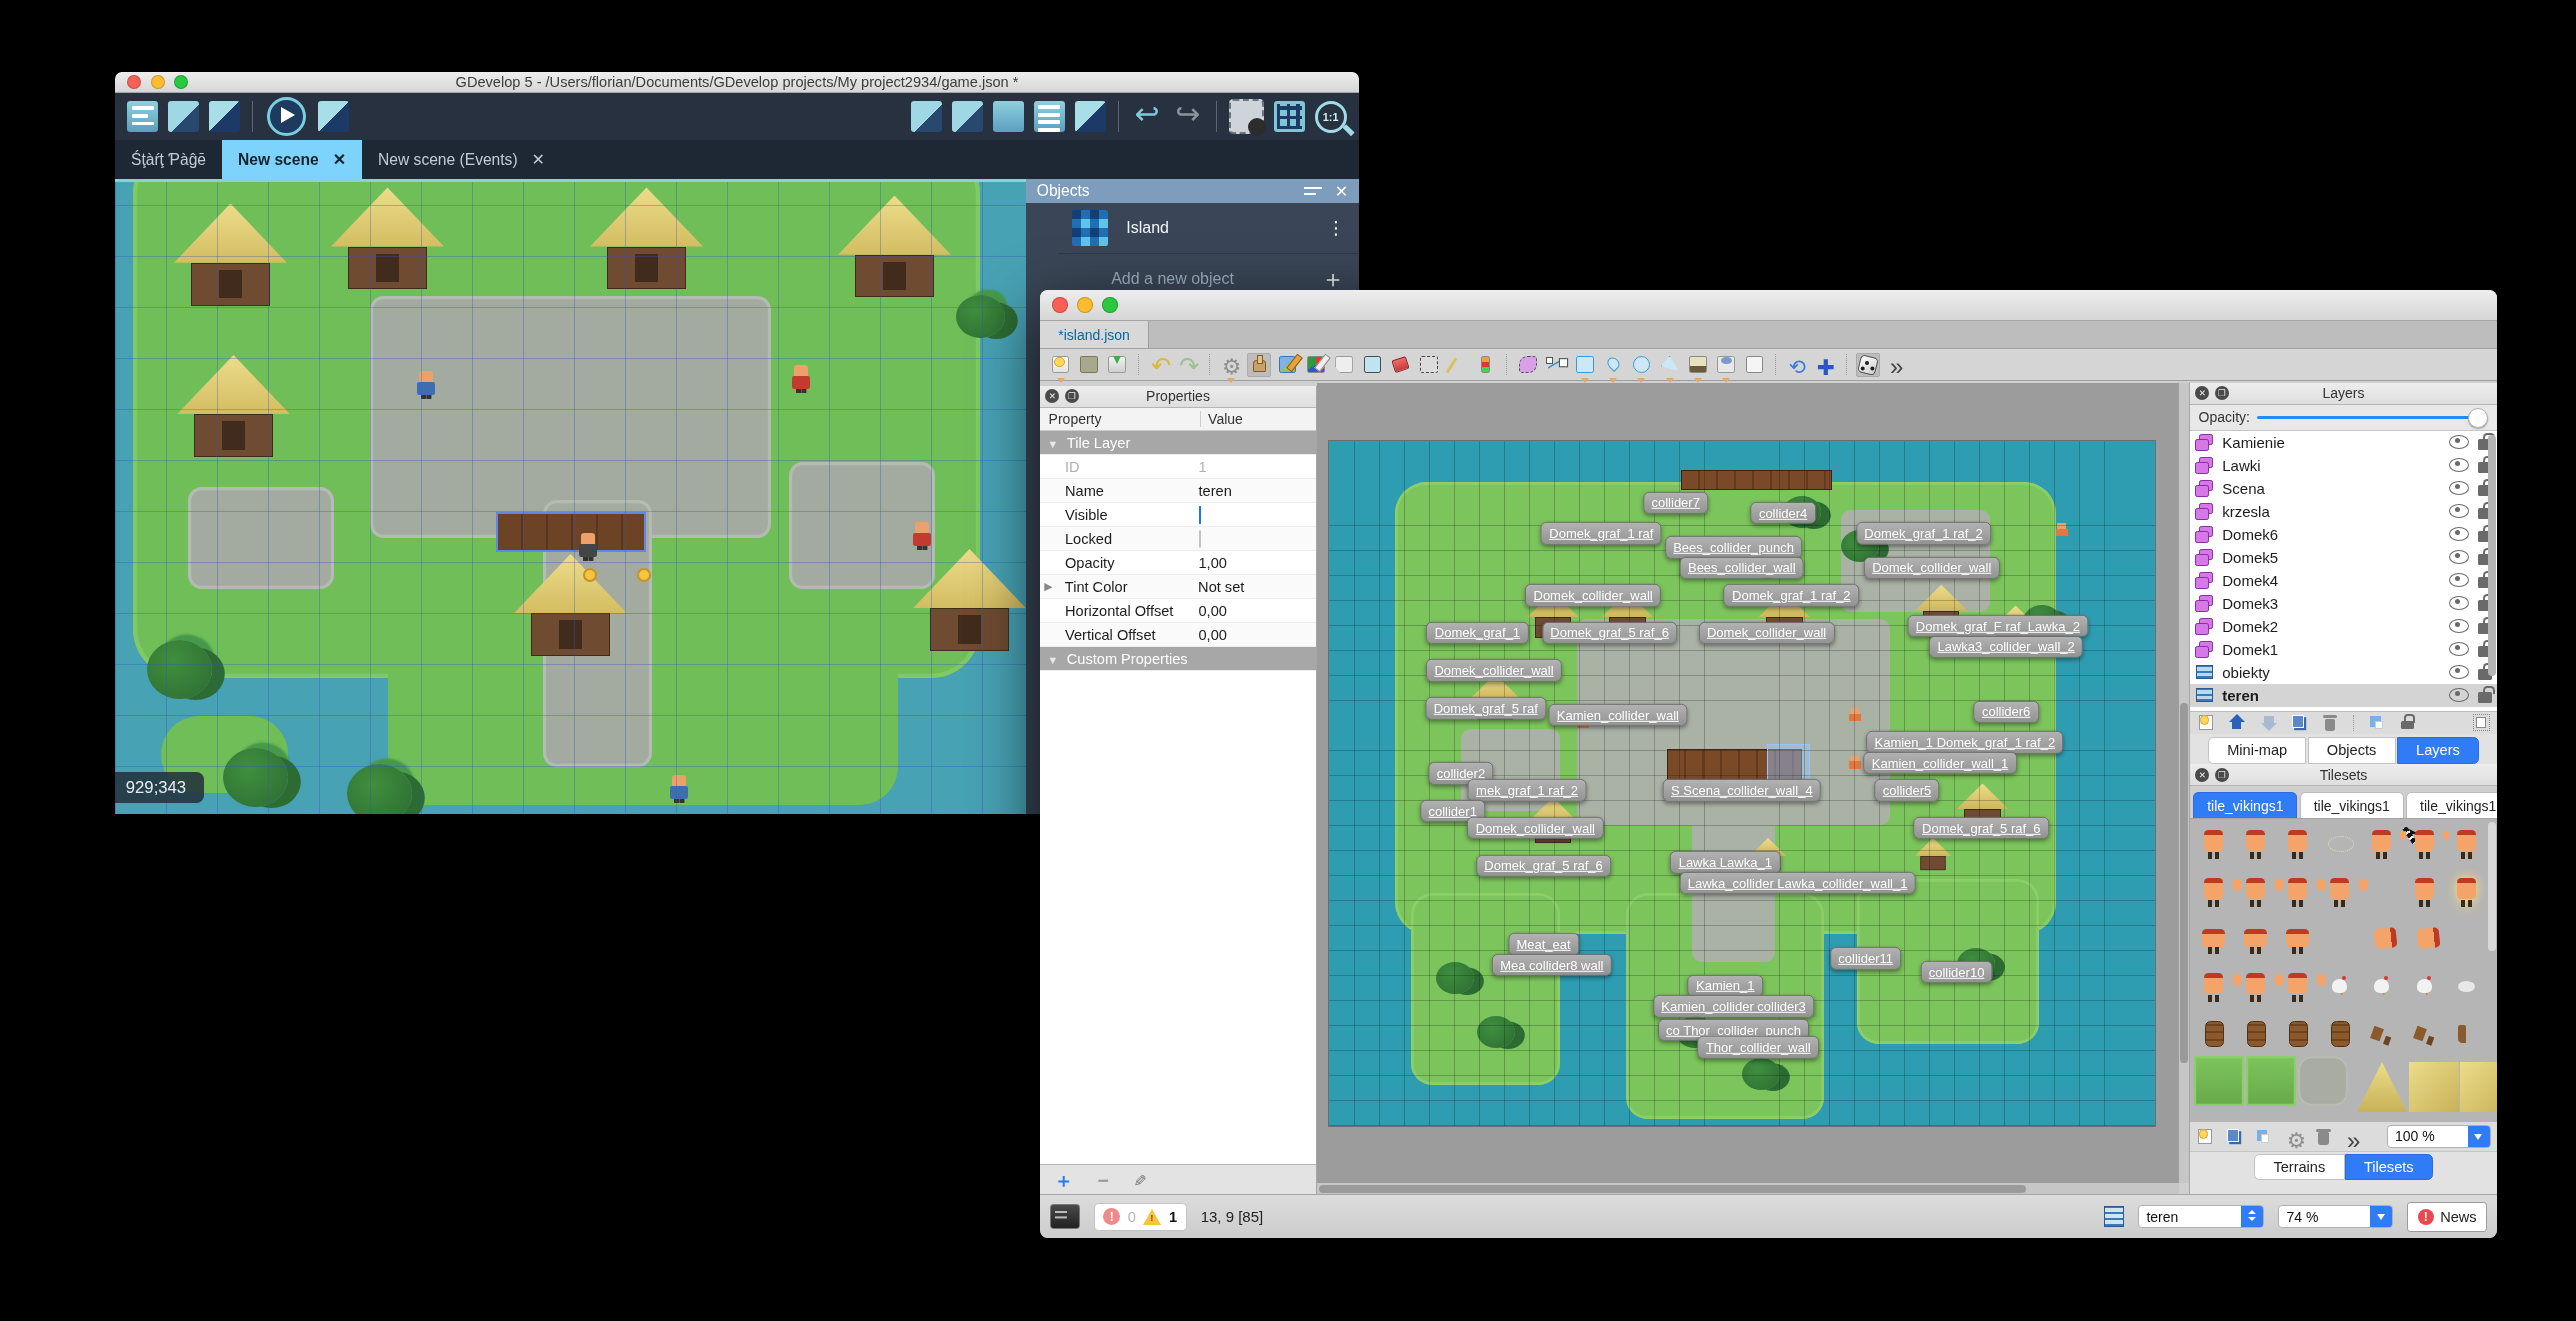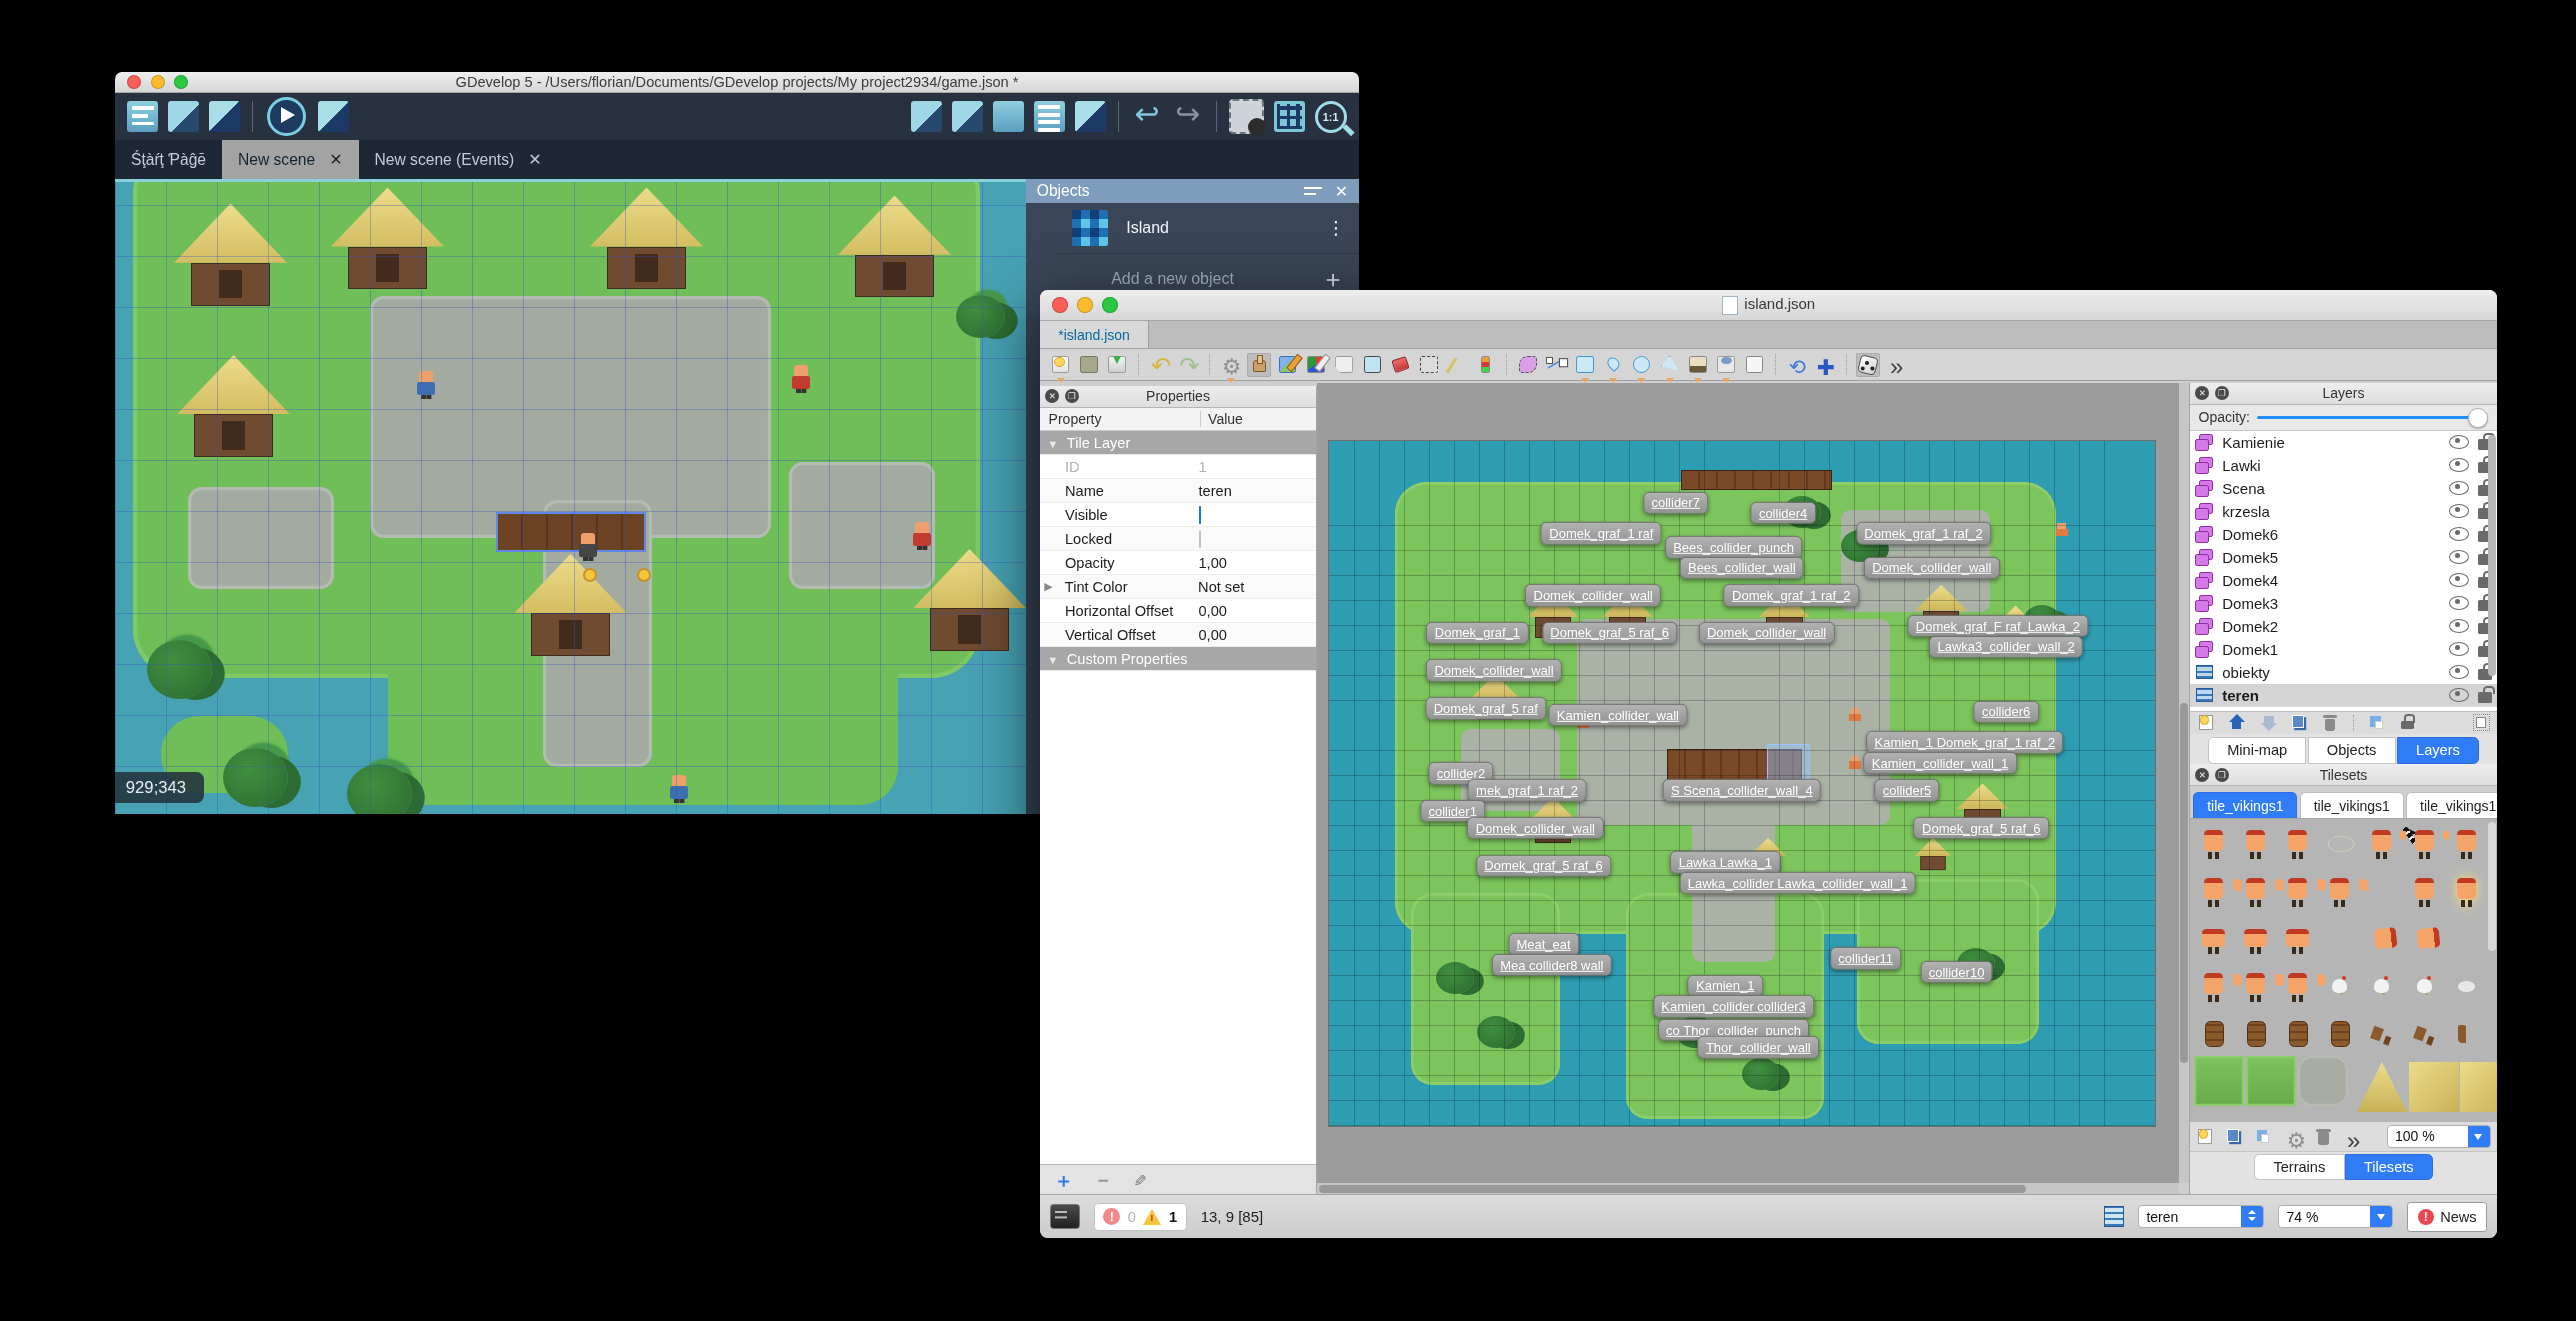--- a/index.html
+++ b/index.html
@@ -30,21 +30,21 @@
   .gd-ic.mask{background:#cfd4d8;border-radius:4.3px;border:2.2px dashed #6b7683;} 
   .gd-ic.mask::after{content:"";position:absolute;right:-4.3px;bottom:-4.3px;width:18.3px;height:18.3px;border-radius:50%;background:#2c2c2c;}
   .gd-ic.grid{background:#7dc6d6;} .gd-ic.grid::after{content:"";position:absolute;inset:3.2px;
      background:repeating-linear-gradient(0deg,#1d3a66 0 3.2px,transparent 3.2px 9.7px),repeating-linear-gradient(90deg,#1d3a66 0 3.2px,transparent 3.2px 9.7px);}
   .gd-ic.zoom11{background:none;border:3.2px solid #9fdce8;border-radius:50%;width:26px;height:26px;color:#cfeef5;
      font-size:10.8px;font-weight:bold;display:flex;align-items:center;justify-content:center;}
   .gd-ic.zoom11::after{content:"";position:absolute;right:-7.5px;bottom:-6.5px;width:5.4px;height:12px;background:#9fdce8;transform:rotate(-45deg);}
   .gd-tabs{height:39px;background:#1e2835;display:flex;align-items:stretch;}
   .gd-tab{display:flex;align-items:center;gap:14px;padding:0 16px;font-size:15.6px;color:#c2ccd8;cursor:default;}
   .gd-tab .x{font-size:16px;color:#c2ccd8;}
-  .gd-tab.active{background:#a3a3a3;color:#16242f;}
+  .gd-tab.active{background:#7dd3fc;color:#16242f;font-weight:bold;}
   .gd-tab.active .x{color:#16242f;}
   .gd-main{position:relative;height:636px;display:flex;}
   
   .gd-scene{position:relative;width:911px;height:100%;background:#47a2b4;overflow:hidden;border-top:3.2px solid #8ad0d8;}
   .grid-overlay{position:absolute;inset:0;pointer-events:none;
     background:repeating-linear-gradient(0deg,rgba(54,80,190,.35) 0 1.1px,transparent 1.1px 51px),
                repeating-linear-gradient(90deg,rgba(54,80,190,.35) 0 1.1px,transparent 1.1px 51px);}
   .island{position:absolute;background:#6fbe58;}
   .island.main{left:2%;top:-6%;width:93%;height:84%;border-radius:49px;box-shadow:inset 0 0 0 4.3px #7fca64;}
   .island.foot{border-radius:38px;}
@@ -428,21 +428,20 @@
   </div>
 </section>
 
 <section class="win" id="tiled">
   <div class="mac-bar">
     <div class="lights">
       <span class="light l-red"></span>
       <span class="light l-yel"></span>
       <span class="light l-grn"></span>
     </div>
-    <span class="t-titlewrap"><span class="t-doc-ic"></span><span>island.json</span></span>
   </div>
   <div class="tabstrip">
     <div class="doc-tab">*island.json</div>
   </div>
   <div class="t-toolbar">
     <div class="tic doc">
         <span class="dd"></span>
       </div>
     <div class="tic folder"></div>
     <div class="tic save"></div>

